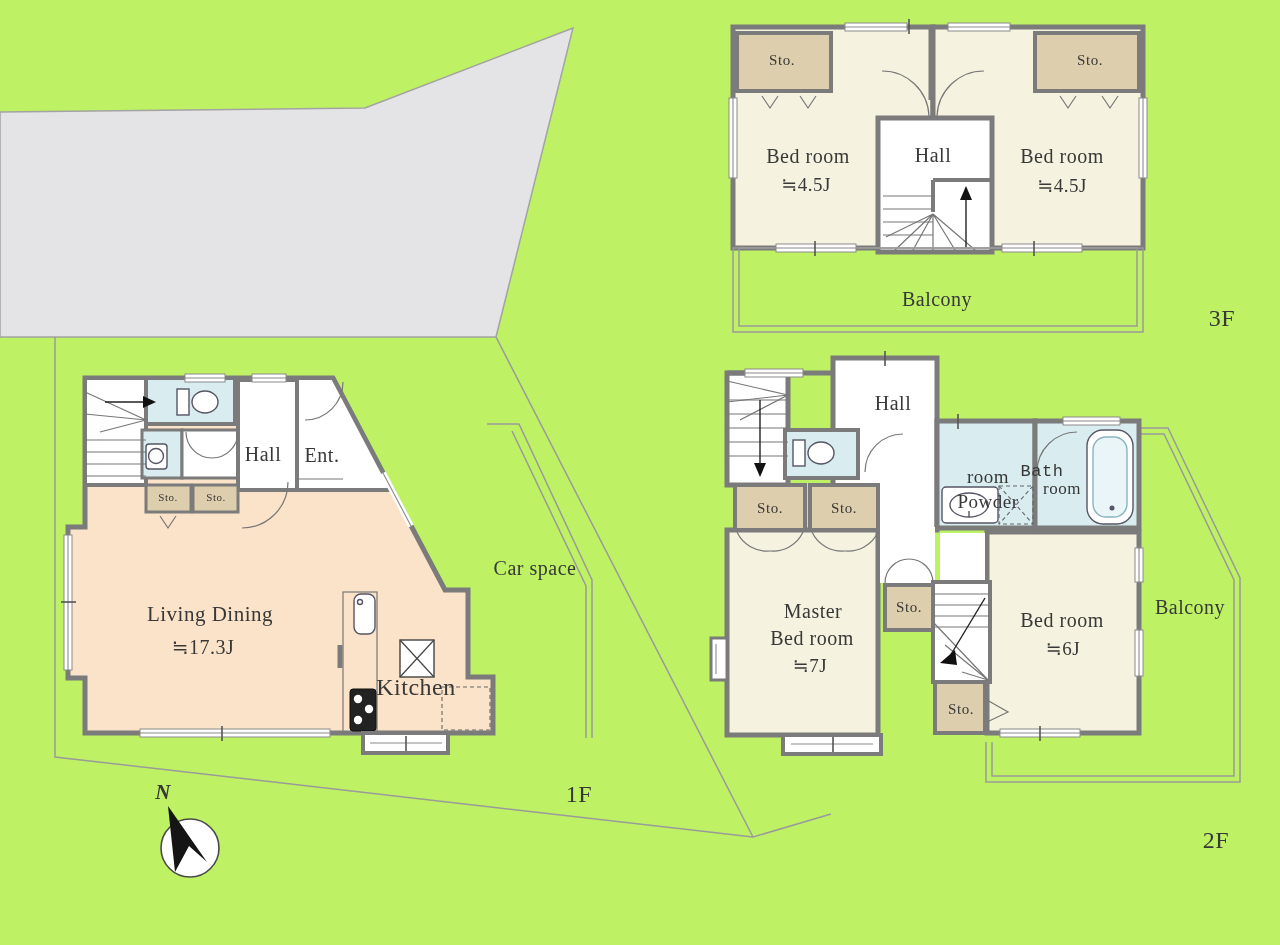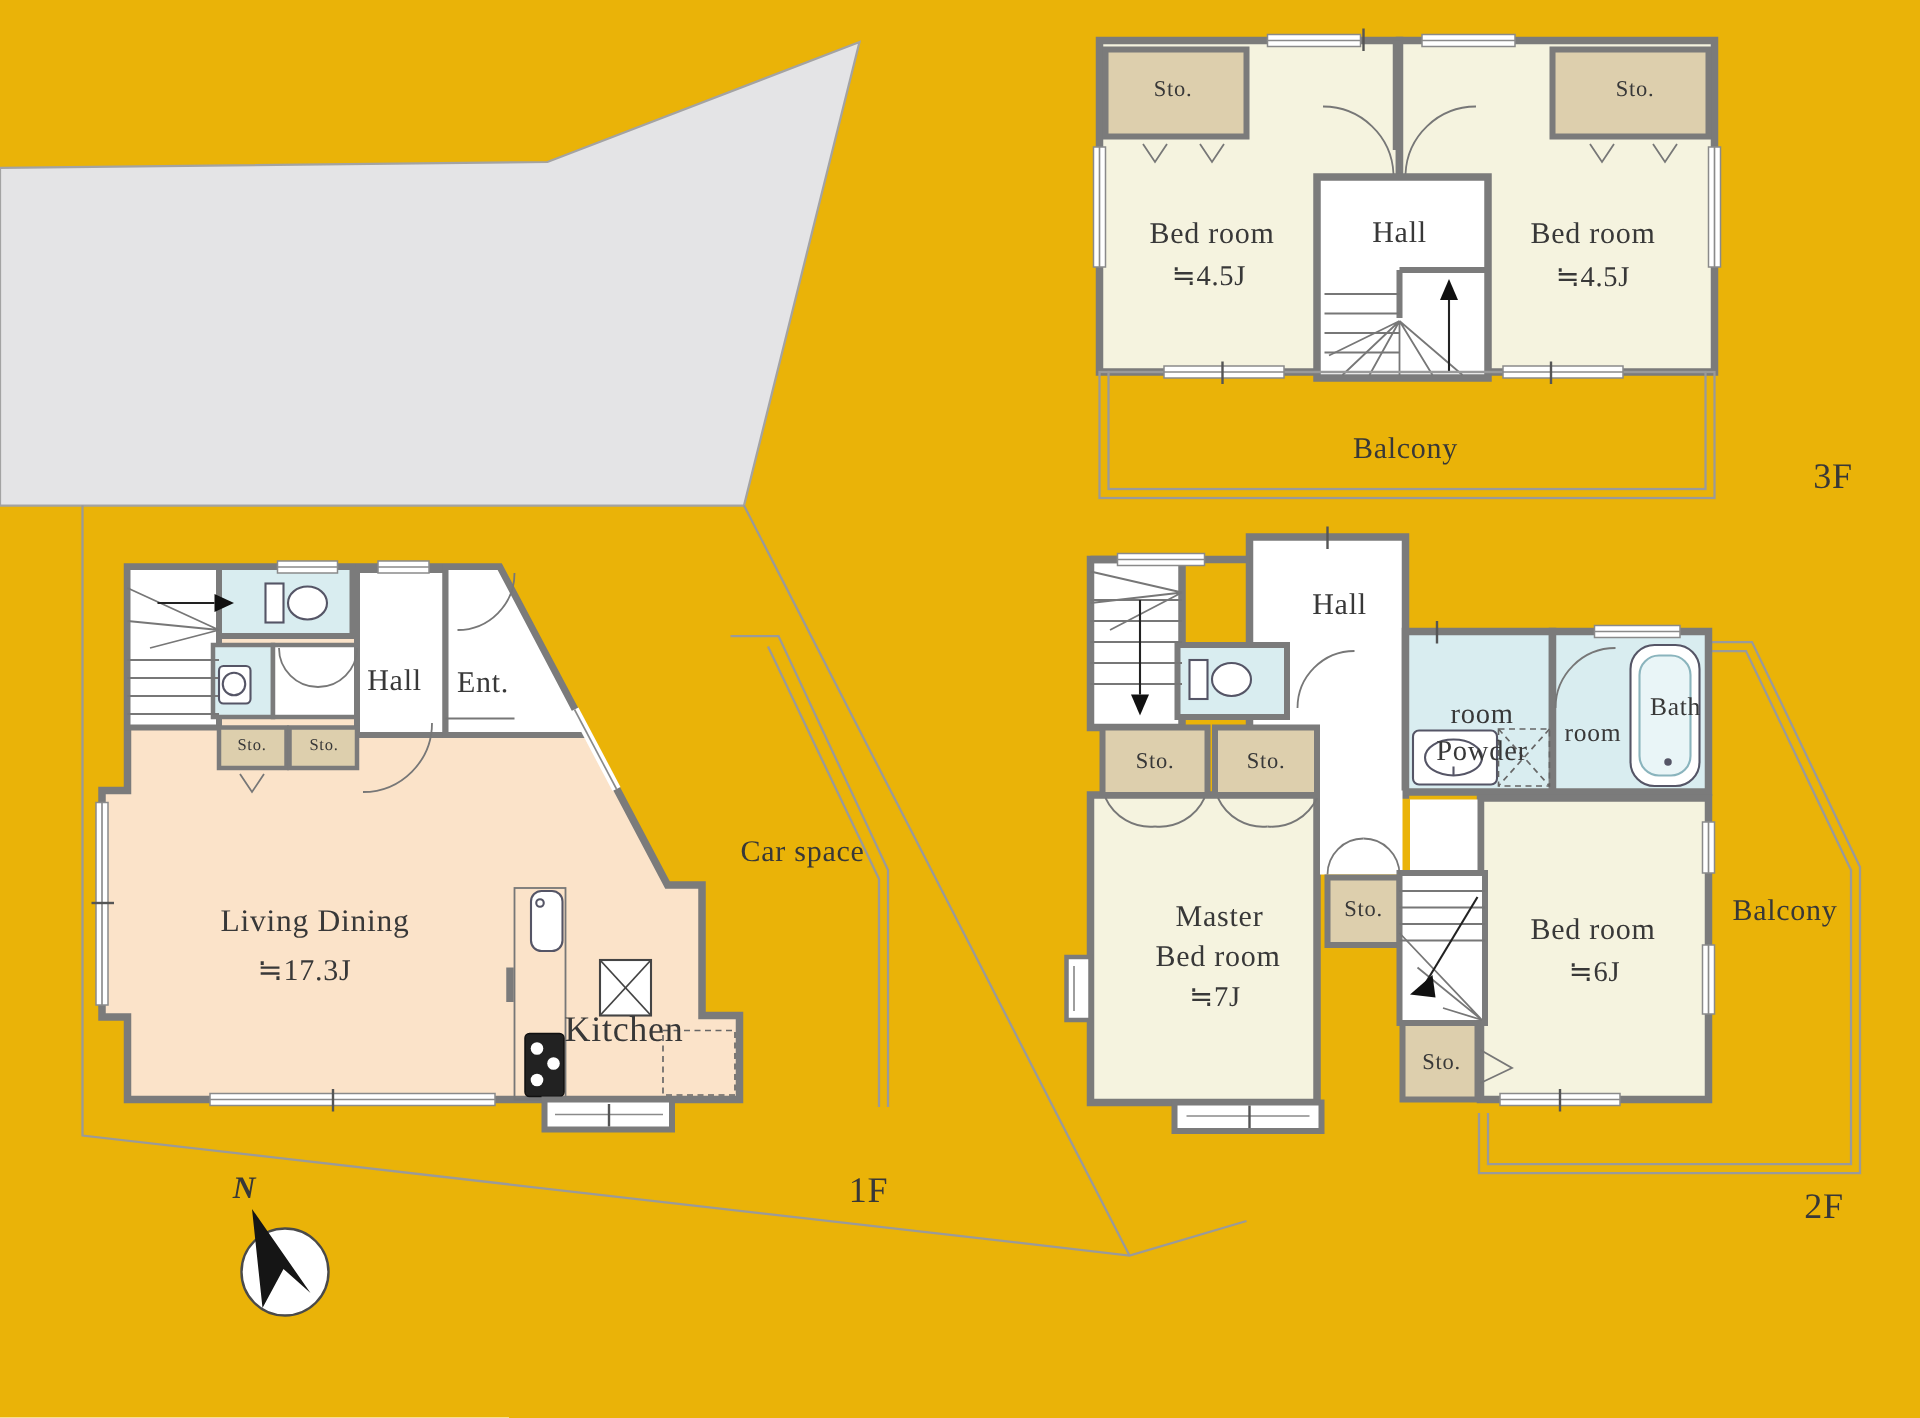--- a/index.html
+++ b/index.html
@@ -1,20 +1,20 @@
 <!DOCTYPE html>
 <html style="--wall: #7b7b7b; --room_cream: #f5f3df; --room_tan: #ddcfad; --room_peach: #fbe3c9; --room_blue: #d9edf0; --site_gray: #e4e4e6; --line: #9a9a9a; --text: #383838;"><head>
 <meta charset="utf-8">
 <style>
   :root{
     --wall:#7b7b7b; --room_cream:#f5f3df; --room_tan:#ddcfad; --room_peach:#fbe3c9;
     --room_blue:#d9edf0; --site_gray:#e4e4e6; --line:#9a9a9a; --text:#383838;
   }
   html,body{margin:0;padding:0;background:#fff;}
-  #canvas{position:relative;width:1280px;height:945px;background:#eab308;overflow:hidden;
+  #canvas{position:relative;width:1280px;height:945px;background:#bef264;overflow:hidden;
           font-family:"Liberation Serif",serif;color:var(--text);}
   svg{position:absolute;left:0;top:0;}
   .lbl{position:absolute;transform:translate(-50%,-50%);white-space:nowrap;
        text-align:center;line-height:1.08;letter-spacing:.5px;}
   .s24{font-size:24px;} .s21{font-size:21px;} .s20{font-size:20px;} .s19{font-size:19px;}
   .s18{font-size:24px;} .s17{font-size:17px;} .s15{font-size:15px;} .s11{font-size:11px;}
   .ital{font-style:italic;font-weight:bold;} .f-tan{fill:var(--room_tan);}
   .f-blue{fill:var(--room_blue);} .f-white{fill:#fff;} .f-none{fill:none;}
   .wall{stroke:var(--wall);} .w5{stroke-width:5;} .w4{stroke-width:4;} .w3{stroke-width:3;}
   .tl{stroke:#777;stroke-width:1.2;fill:none;}
@@ -291,33 +291,33 @@
   <div class="lbl s19" style="left:806px;top:185px;">≒4.5J</div>
   <div class="lbl s20" style="left:1062px;top:157px;">Bed room</div>
   <div class="lbl s19" style="left:1062px;top:186px;">≒4.5J</div>
   <div class="lbl s20" style="left:933px;top:156px;">Hall</div>
   <div class="lbl s20" style="left:937px;top:300px;">Balcony</div>
   <div class="lbl s24" style="left:1222px;top:319px;">3F</div>
 
   <div class="lbl s20" style="left:893px;top:404px;">Hall</div>
   <div class="lbl s19" style="left:988px;top:458px;margin-top:44px;">Powder</div>
   <div class="lbl s19" style="left:988px;top:477px;">room</div>
-  <div class="lbl s17" style="left:1117px;top:472px;">Bath</div>
+  <div class="lbl s17" style="left:1042px;top:472px;font-family:Liberation Mono, monospace;">Bath</div>
   <div class="lbl s17" style="left:1062px;top:489px;">room</div>
   <div class="lbl s15" style="left:770px;top:508px;">Sto.</div>
   <div class="lbl s15" style="left:844px;top:508px;">Sto.</div>
   <div class="lbl s15" style="left:909px;top:607px;">Sto.</div>
   <div class="lbl s15" style="left:961px;top:709px;">Sto.</div>
   <div class="lbl s20" style="left:813px;top:612px;">Master</div>
   <div class="lbl s20" style="left:812px;top:639px;">Bed room</div>
   <div class="lbl s19" style="left:810px;top:666px;">≒7J</div>
   <div class="lbl s20" style="left:1062px;top:621px;">Bed room</div>
   <div class="lbl s19" style="left:1063px;top:649px;">≒6J</div>
   <div class="lbl s20" style="left:1190px;top:608px;">Balcony</div>
-  <div class="lbl s24" style="left:1216px;top:806px;">2F</div>
+  <div class="lbl s24" style="left:1216px;top:841px;">2F</div>
 
   <div class="lbl s20" style="left:263px;top:455px;">Hall</div>
   <div class="lbl s20" style="left:322px;top:456px;">Ent.</div>
   <div class="lbl s11" style="left:168px;top:498px;">Sto.</div>
   <div class="lbl s11" style="left:216px;top:498px;">Sto.</div>
   <div class="lbl s21" style="left:210px;top:614px;">Living Dining</div>
   <div class="lbl s20" style="left:203px;top:648px;">≒17.3J</div>
   <div class="lbl s18" style="left:416px;top:688px;">Kitchen</div>
   <div class="lbl s20" style="left:535px;top:569px;">Car space</div>
   <div class="lbl s24" style="left:579px;top:795px;">1F</div>

